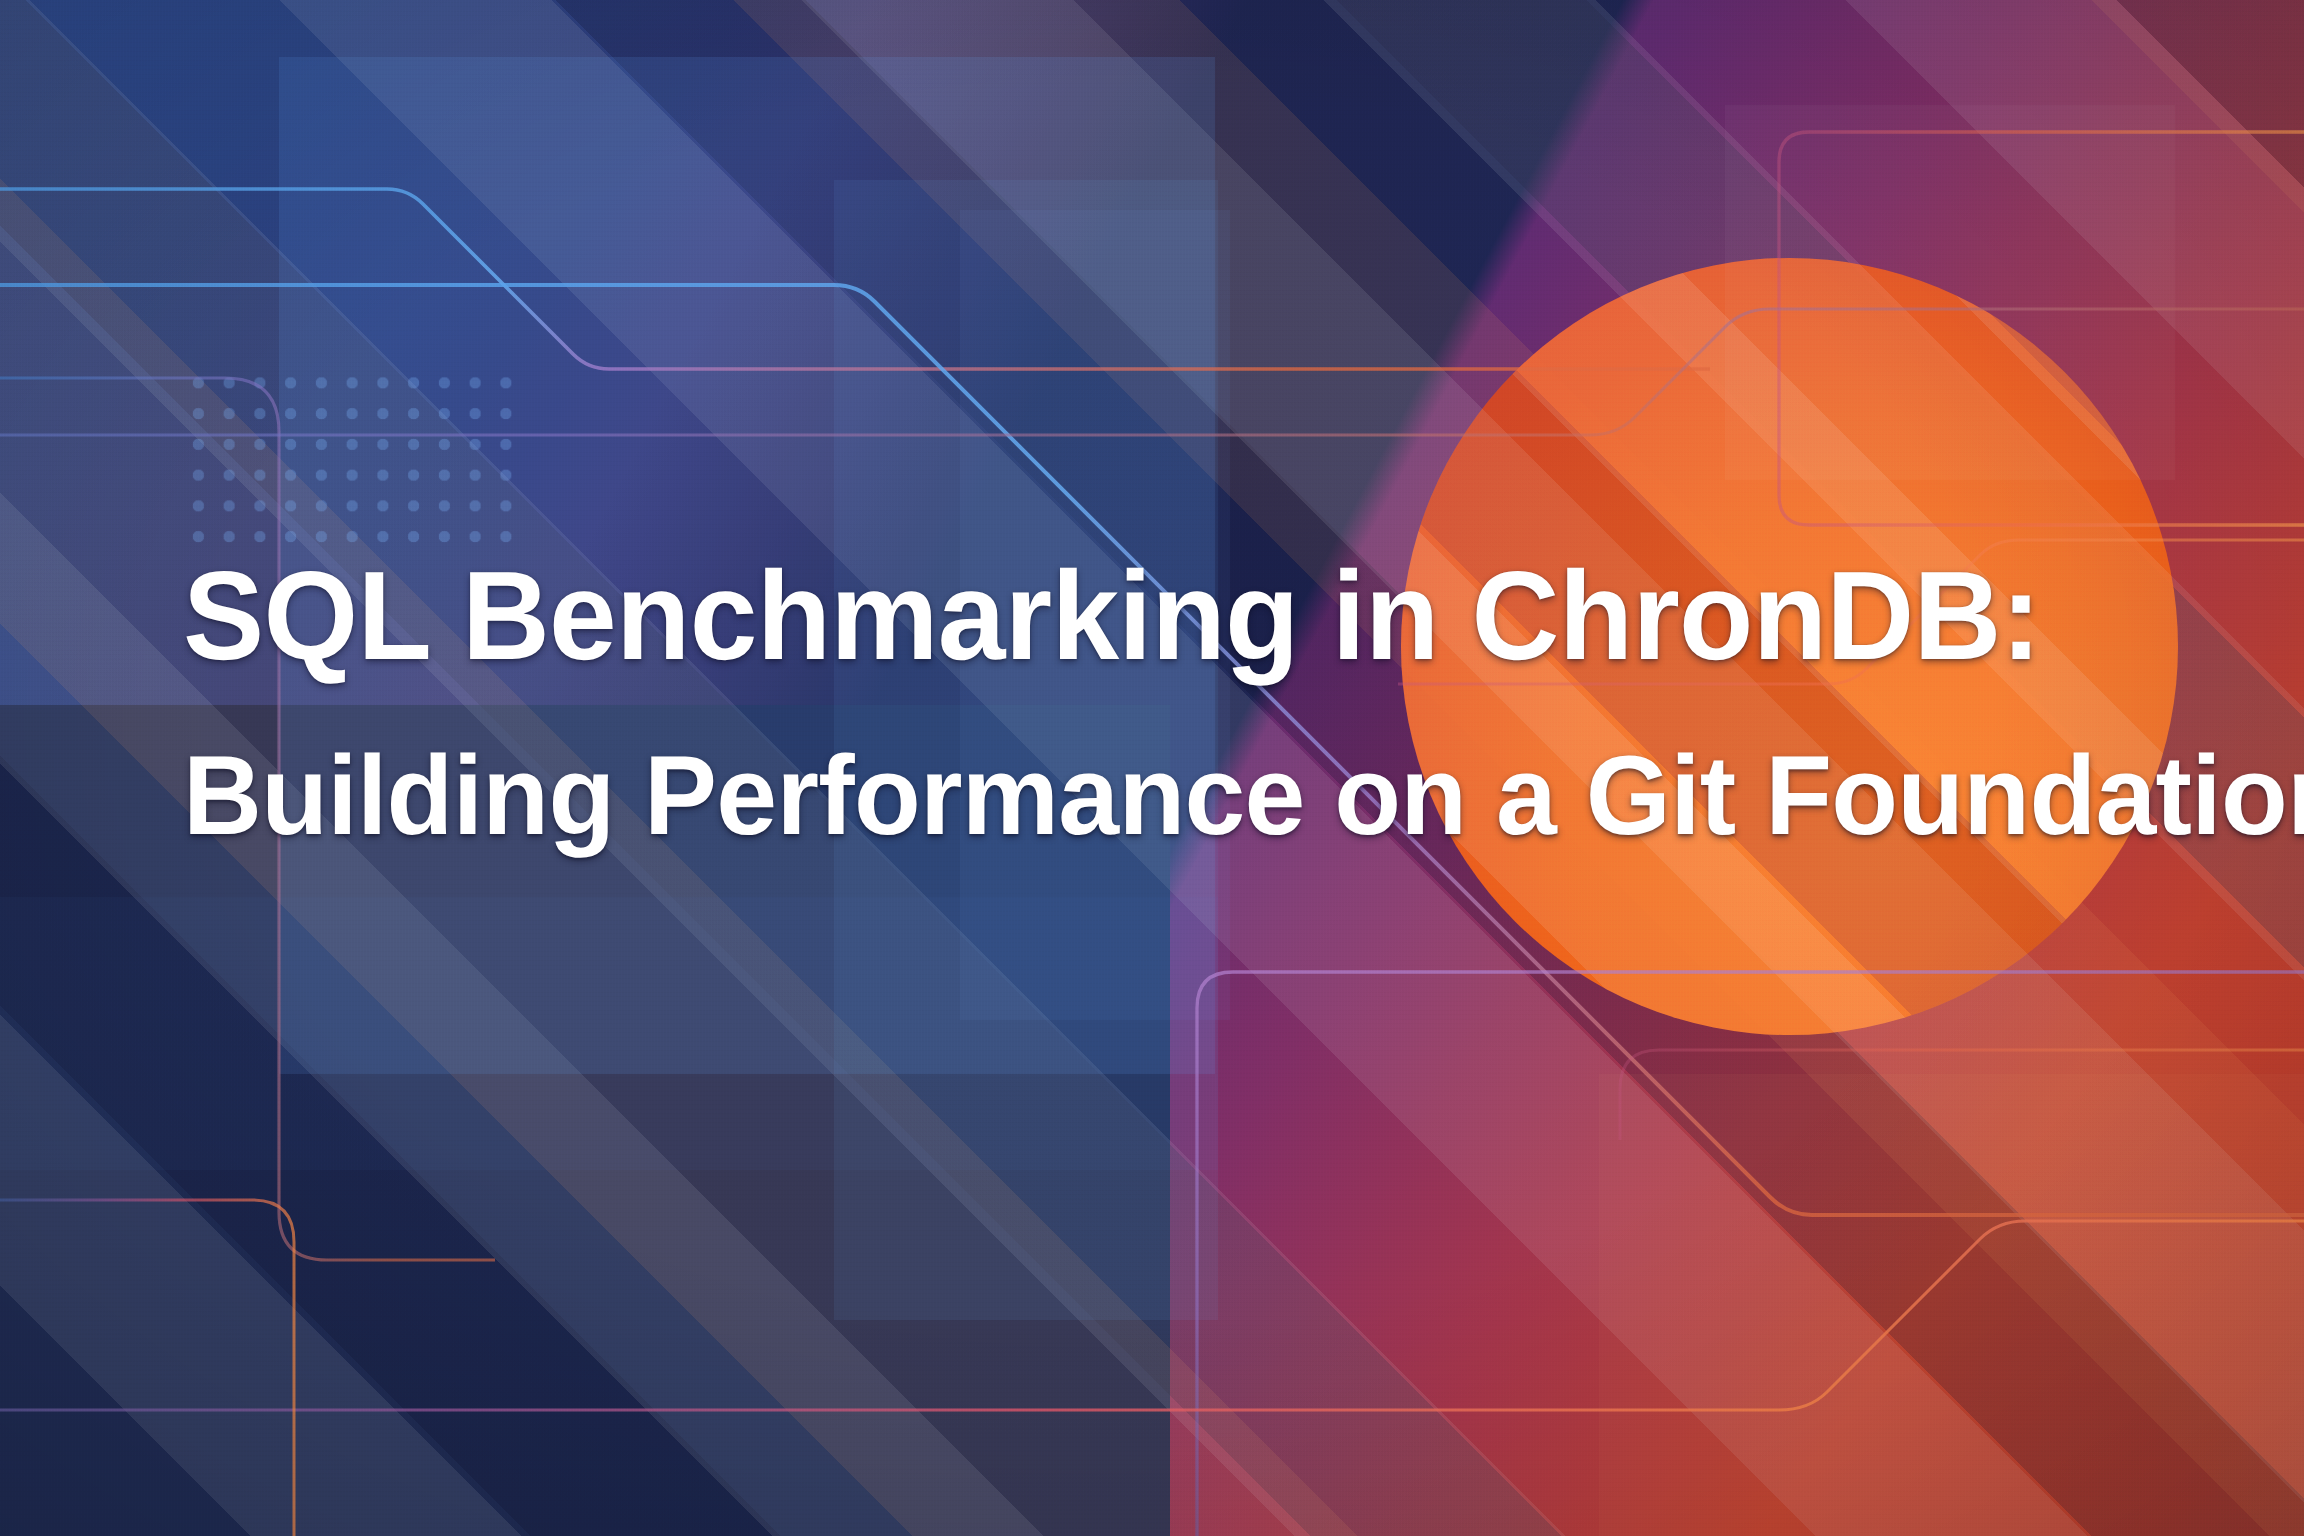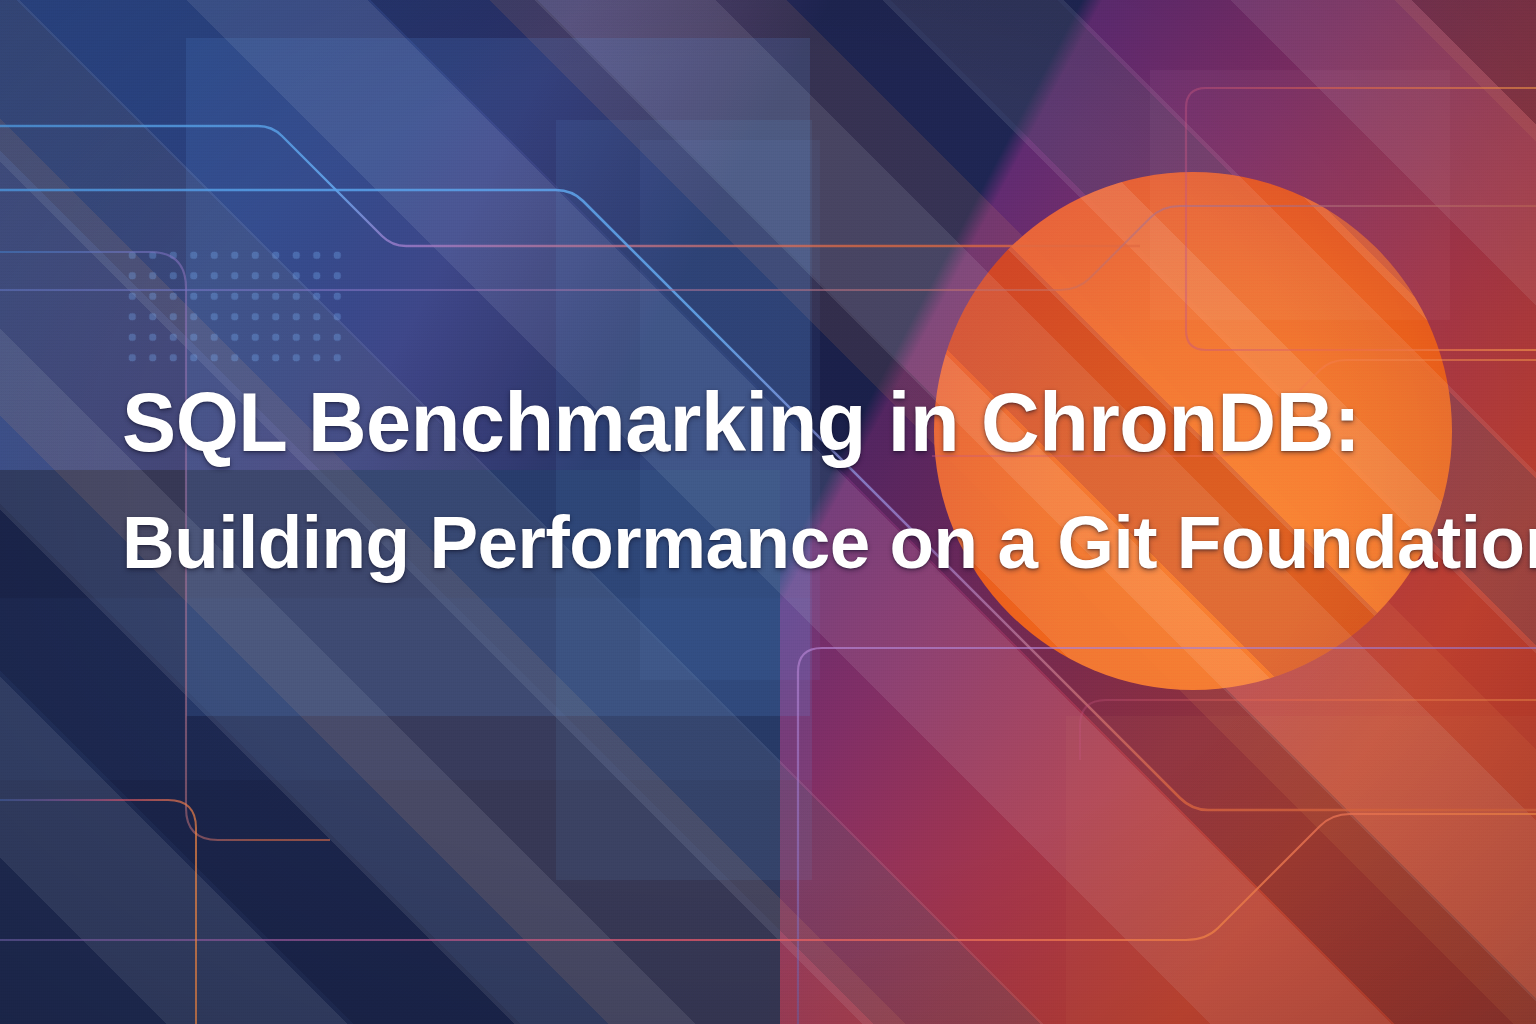--- a/index.html
+++ b/index.html
@@ -143,21 +143,21 @@
     background-size:3px 3px, 2px 2px;
     mix-blend-mode:overlay;
   }
   #vignette{
     position:absolute; inset:0;
     background:radial-gradient(ellipse at 48% 46%, rgba(0,0,0,0) 52%, rgba(0,0,0,0.17) 100%);
   }
 
   
   #title-block{
-    position:absolute; left:122px; top:376px; width:1300px;
+    position:absolute; left:122px; top:364px; width:1300px;
   }
   .title-line{
     color:#ffffff;
     font-weight:700;
     letter-spacing:-0.5px;
     white-space:nowrap;
     text-shadow:0 2px 5px rgba(10,10,30,.42), 0 1px 2px rgba(10,10,30,.3);
   }
   #title-line-1{
     font-size:84px; line-height:92px;

